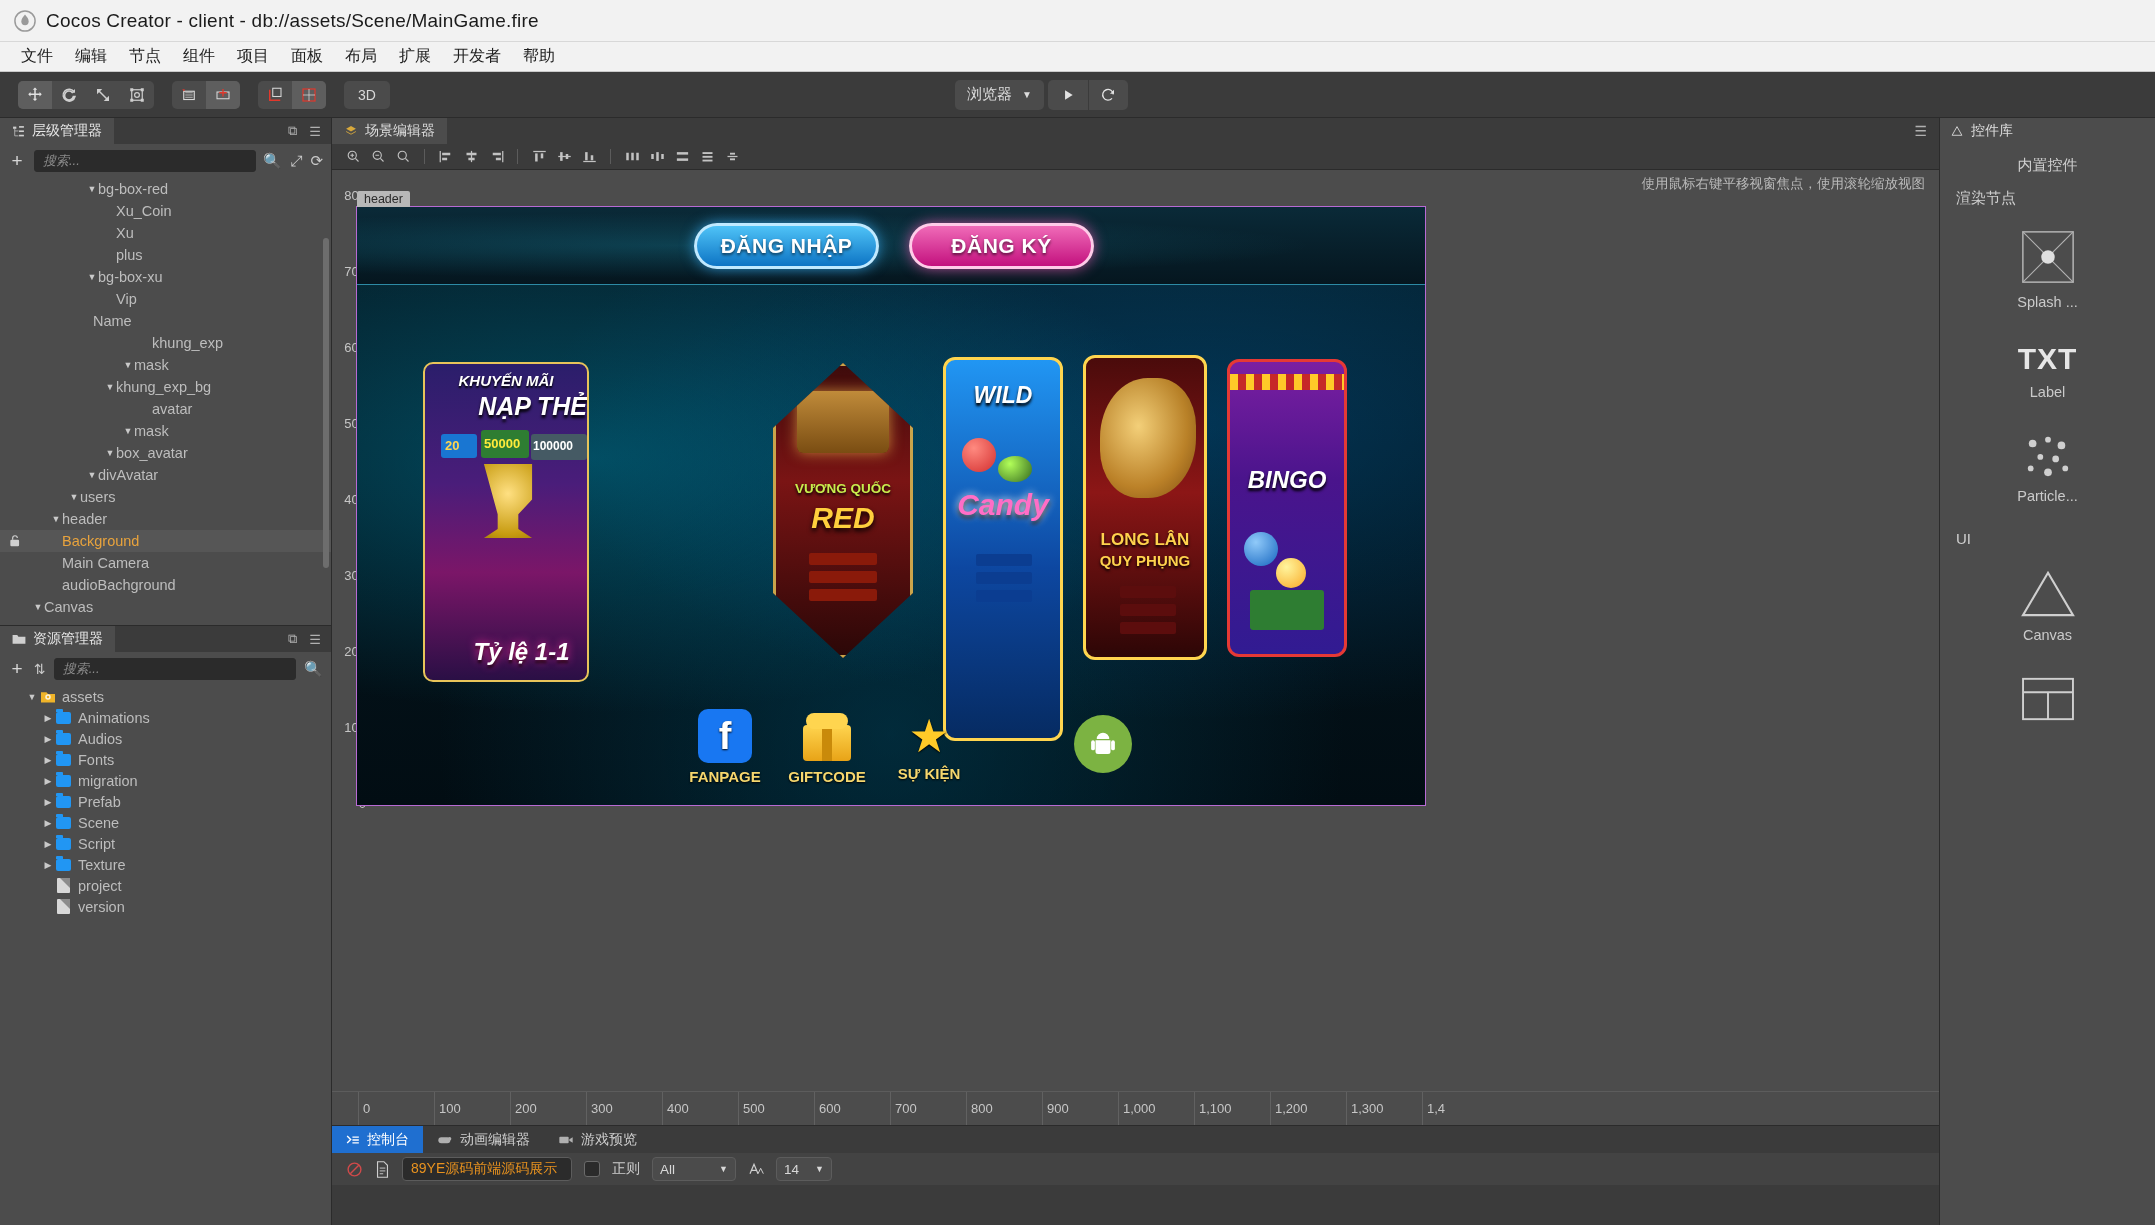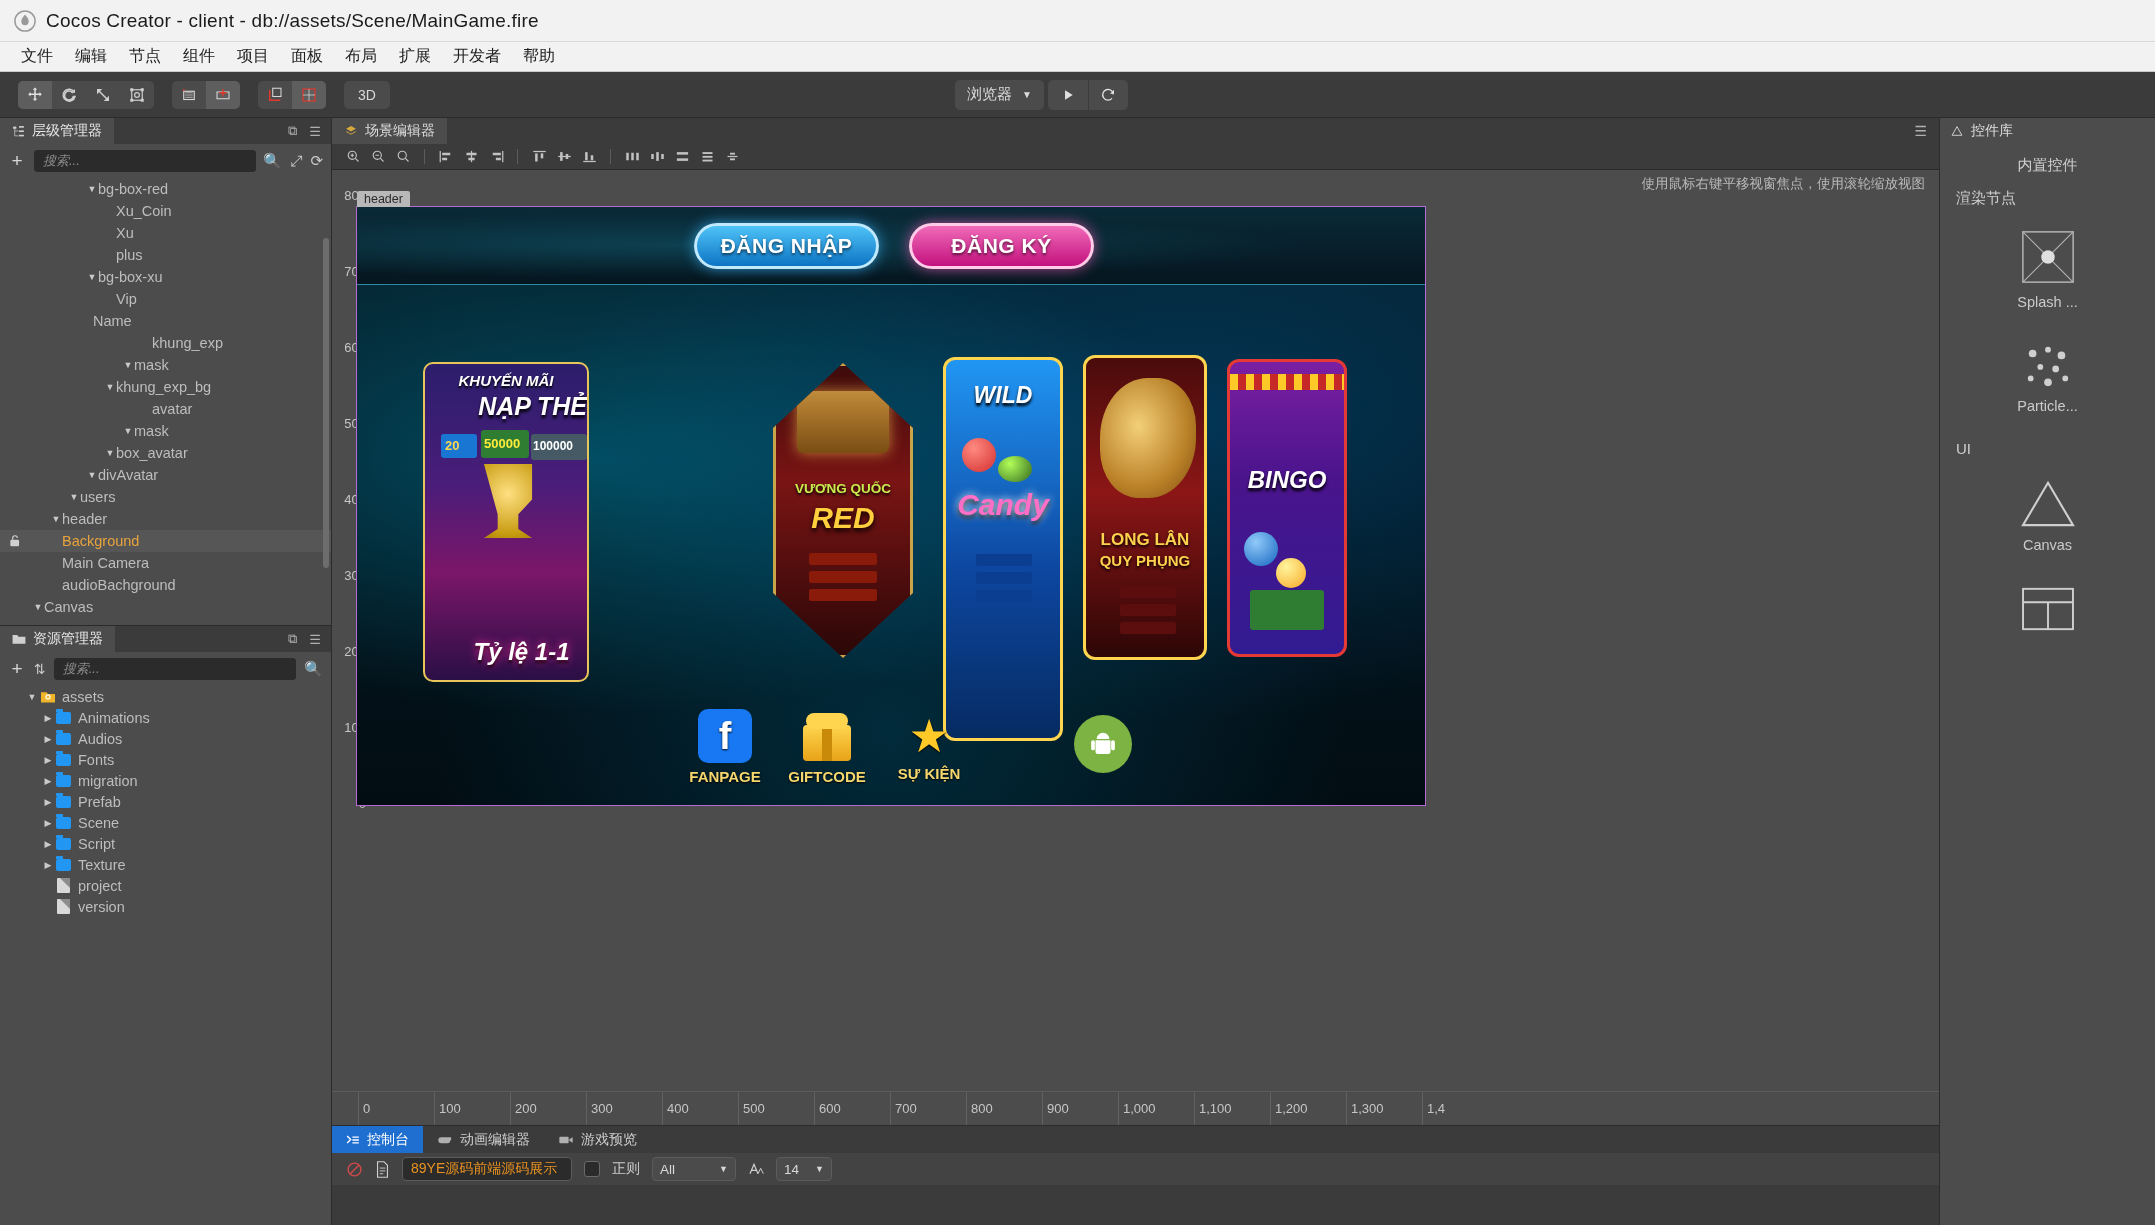--- a/index.html
+++ b/index.html
@@ -832,20 +832,24 @@
 
     <div class="rc-item">
       <svg width="58" height="58" viewBox="0 0 60 60">
         <rect x="4" y="4" width="52" height="52" fill="none" stroke="#b0b0b0" stroke-width="1.6"></rect>
         <path d="M4 4l52 52M56 4L4 56" stroke="#b0b0b0" stroke-width="1.2"></path>
         <circle cx="30" cy="30" r="7" fill="#e0e0e0"></circle>
       </svg>
       <span class="cap">Splash ...</span>
     </div>
 
+    <div class="rc-item">
+      <div style="font-size:30px;font-weight:bold;color:#e6e6e6;letter-spacing:1px;">TXT</div>
+      <span class="cap">Label</span>
+    </div>
 
     <div class="rc-item">
       <svg width="58" height="48" viewBox="0 0 60 50">
         <circle cx="14" cy="12" r="4" fill="#cfcfcf"></circle>
           <circle cx="30" cy="8" r="3" fill="#cfcfcf"></circle>
         <circle cx="44" cy="14" r="4" fill="#cfcfcf"></circle>
           <circle cx="22" cy="26" r="3" fill="#cfcfcf"></circle>
         <circle cx="38" cy="28" r="3.5" fill="#cfcfcf"></circle>
           <circle cx="12" cy="38" r="3" fill="#cfcfcf"></circle>
         <circle cx="30" cy="42" r="4" fill="#cfcfcf"></circle>

